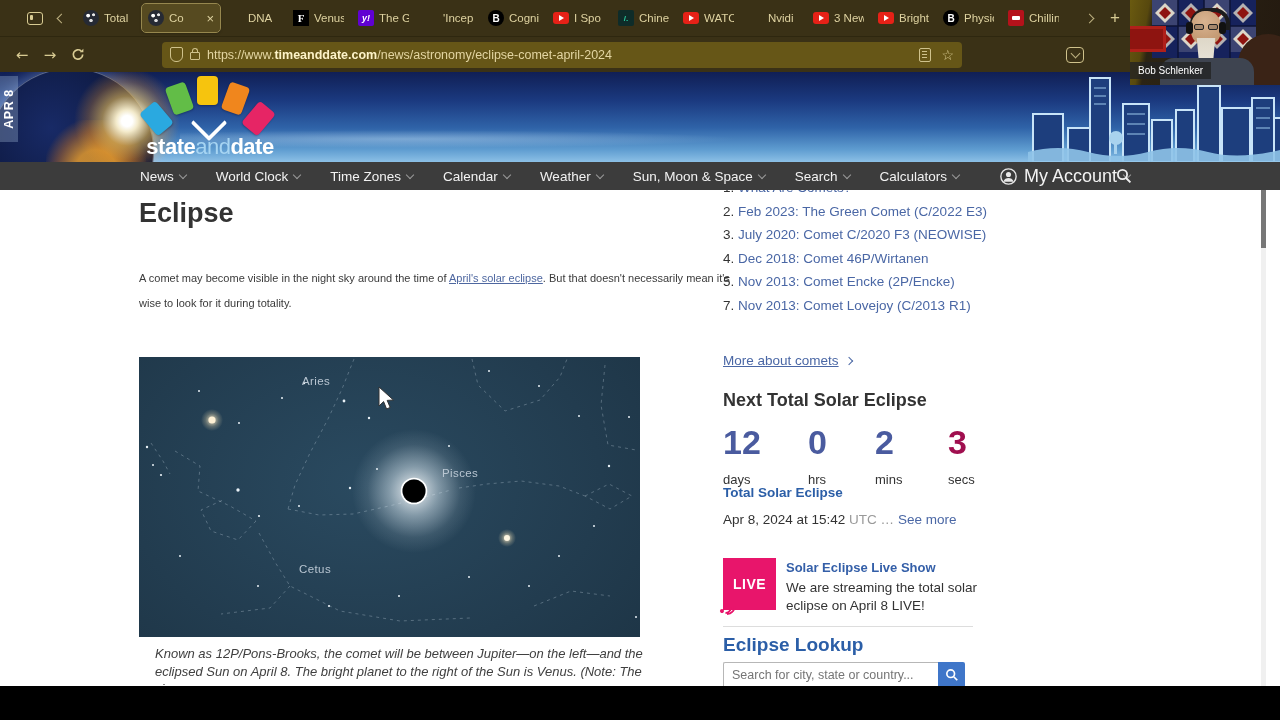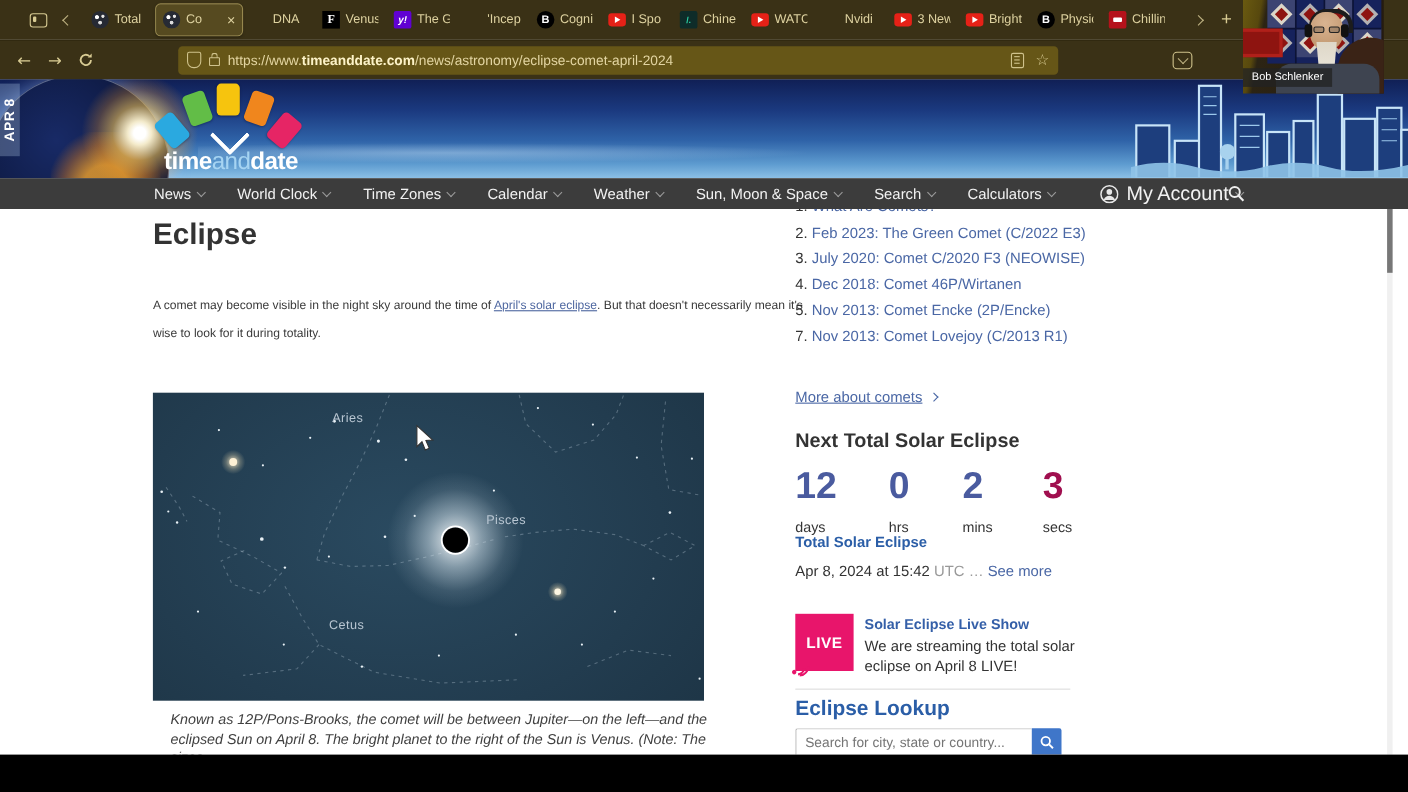--- a/index.html
+++ b/index.html
@@ -137,21 +137,21 @@
   .lookup-input{width:198px;height:24px;border:1px solid #b7b7b7;border-right:none;border-radius:2px 0 0 2px;
     font-size:12.5px;color:#555;padding:0 8px;font-family:"Liberation Sans",sans-serif;outline:none;}
   .lookup-btn{width:27px;height:26px;background:#3f76c9;border:none;border-radius:0 2px 2px 0;display:flex;
     align-items:center;justify-content:center;}
   
   .scroll-track{position:absolute;left:1261px;top:190px;width:5px;height:496px;background:#f0f0f0;z-index:8;}
   .scroll-thumb{position:absolute;left:1261px;top:190px;width:5px;height:58px;background:#777;z-index:9;}
   
   .footer{position:absolute;left:0;top:686px;width:1280px;height:34px;background:#000;z-index:30;}
   
-  .webcam{position:absolute;left:1130px;top:0;width:128px;height:85px;z-index:40;overflow:hidden;
+  .webcam{position:absolute;left:1130px;top:0;width:150px;height:85px;z-index:40;overflow:hidden;
     background:linear-gradient(100deg,#6a5a10 0%,#57480e 12%,#2c2414 16%,#241a10 100%);}
   .quilt{position:absolute;left:22px;top:0;width:104px;height:58px;}
   .chair{position:absolute;right:-18px;top:34px;width:60px;height:60px;background:#3a2316;border-radius:50% 50% 0 0;}
   .frame-red{position:absolute;left:-4px;top:26px;width:40px;height:26px;background:#8e1410;border:3px solid #b0201a;box-sizing:border-box;}
   .headband{position:absolute;left:60px;top:8px;width:32px;height:18px;border:4px solid #1c1c1c;border-bottom:none;border-radius:16px 16px 0 0;}
   .head{position:absolute;left:61px;top:11px;width:30px;height:34px;background:radial-gradient(circle at 45% 30%,#d9b491 0%,#c29871 75%);border-radius:46% 46% 42% 42%;}
   .glasses{position:absolute;left:64px;top:24px;width:24px;height:6px;}
   .glasses i{position:absolute;top:0;width:10px;height:6px;border:1.5px solid #222;border-radius:2px;background:rgba(40,40,40,.25);box-sizing:border-box;}
   .glasses i.gl{left:0;} .glasses i.gr{right:0;}
   .cup{position:absolute;top:22px;width:7px;height:12px;background:#111;border-radius:3px;}
@@ -296,21 +296,21 @@
     <div class="ribbon">
         <span>APR 8</span>
       </div>
     <div class="logo">
       <span class="tile t1"></span>
         <span class="tile t2"></span>
         <span class="tile t3"></span>
         <span class="tile t4"></span>
         <span class="tile t5"></span>
       <span class="logo-chev"></span>
-      <div class="logo-text"><span>time</span><span class="mid">and</span><span>date</span></div>
+      <div class="logo-text"><span>state</span><span class="mid">and</span><span>date</span></div>
     </div>
     <svg class="skyline" width="252" height="90" viewBox="0 0 252 90">
       <g fill="#1d3e7d" stroke="#c8e4f8" stroke-width="2">
         <rect x="40" y="56" width="24" height="34"></rect>
         <rect x="5" y="42" width="30" height="48"></rect>
         <rect x="62" y="6" width="20" height="84"></rect>
         <rect x="95" y="32" width="26" height="58"></rect>
         <rect x="124" y="48" width="20" height="42"></rect>
         <rect x="148" y="38" width="18" height="52"></rect>
         <rect x="170" y="14" width="22" height="76"></rect>

